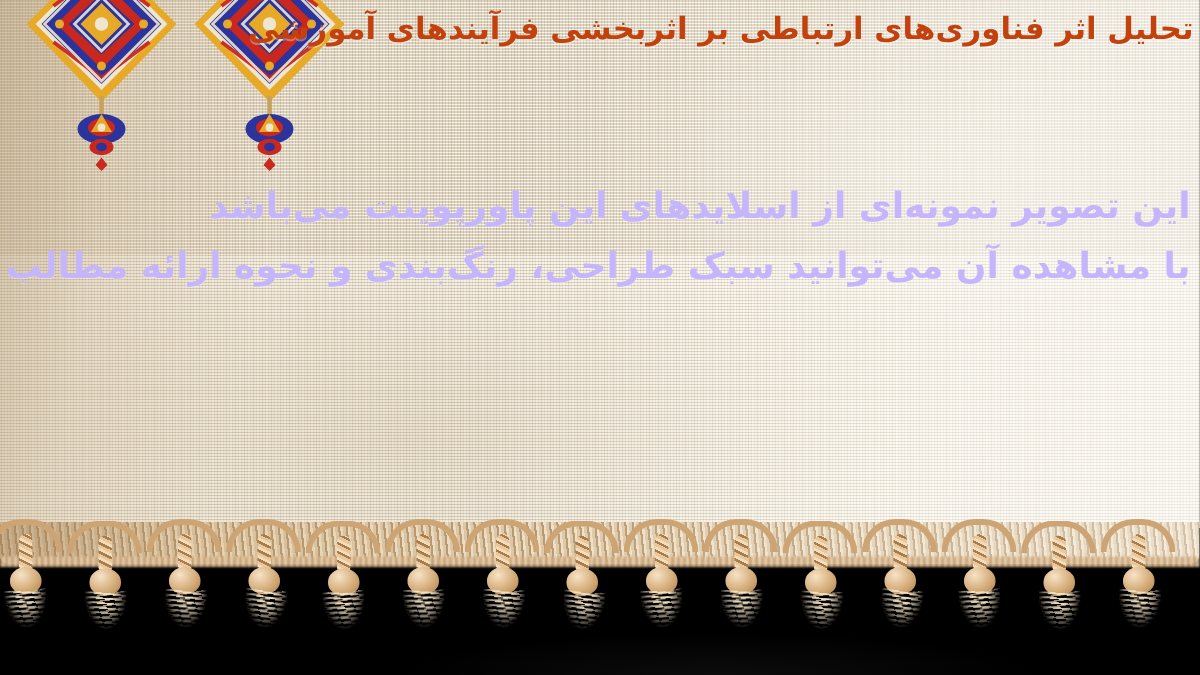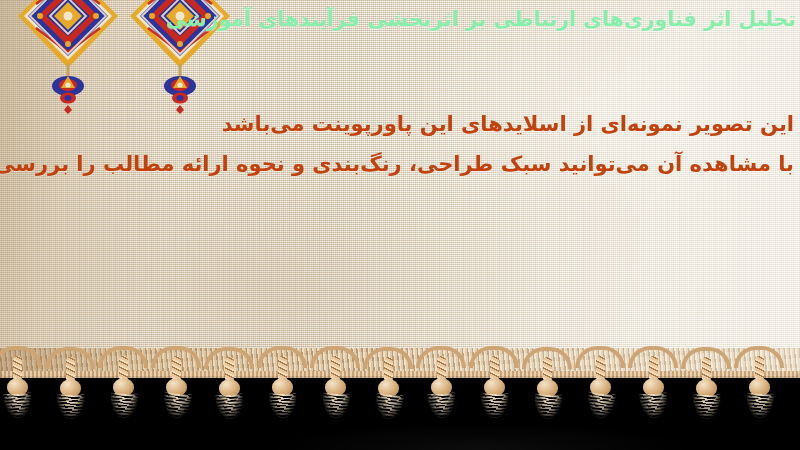--- a/index.html
+++ b/index.html
@@ -50,36 +50,36 @@
 
   
   .ornament { position:absolute; }
 
   
   #title-block {
     position:absolute;
     left:236px; top:4px;
     width:560px;
     text-align:center;
-    color:#86efac;
+    color:#c2410c;
     font-size:20.5px;
     line-height:31px;
     font-weight:700;
     letter-spacing:0px;
     text-shadow:0 1px 0 rgba(255,255,255,0.35);
   }
   #title-block .tline { display:block; white-space:nowrap; }
 
   #body-block {
     position:absolute;
-    right:6px; top:104px;
+    right:6px; top:117px;
     width:790px;
     text-align:right;
-    color:#c2410c;
-    font-size:21px;
+    color:#c4b5fd;
+    font-size:24px;
     line-height:40px;
     font-weight:700;
     text-shadow:0 1px 0 rgba(255,255,255,0.30);
   }
   #body-block .bline { display:block; white-space:nowrap; }
 
   
   #black-band {
     position:absolute;
     left:0; top:352px; width:800px; height:98px;

